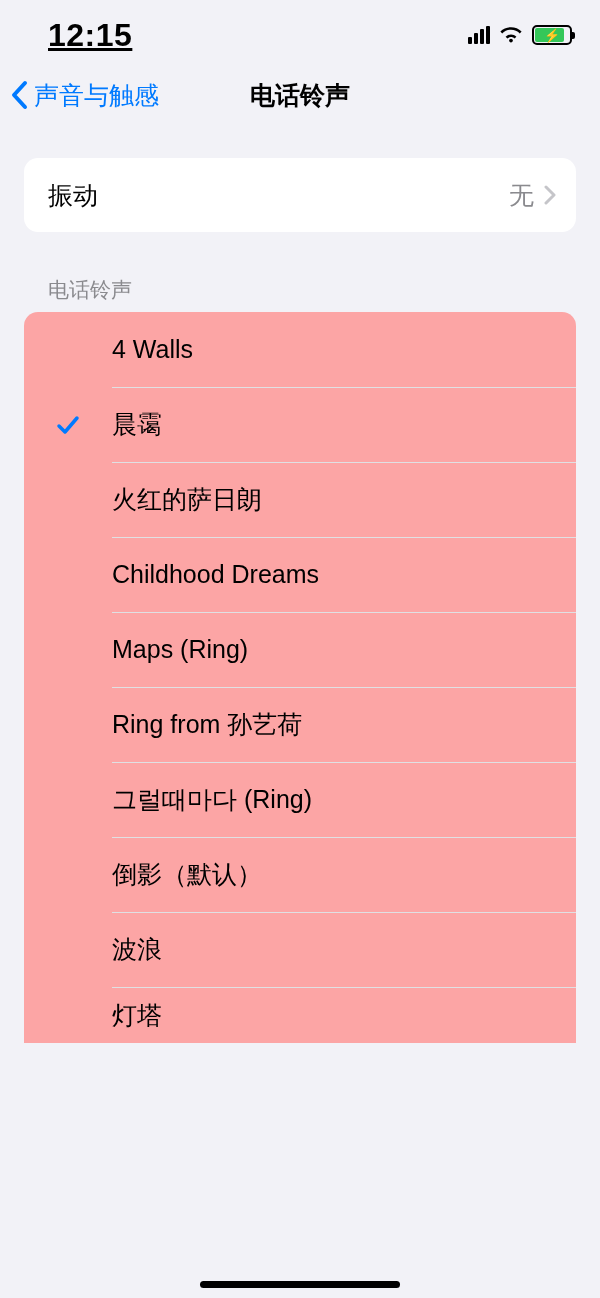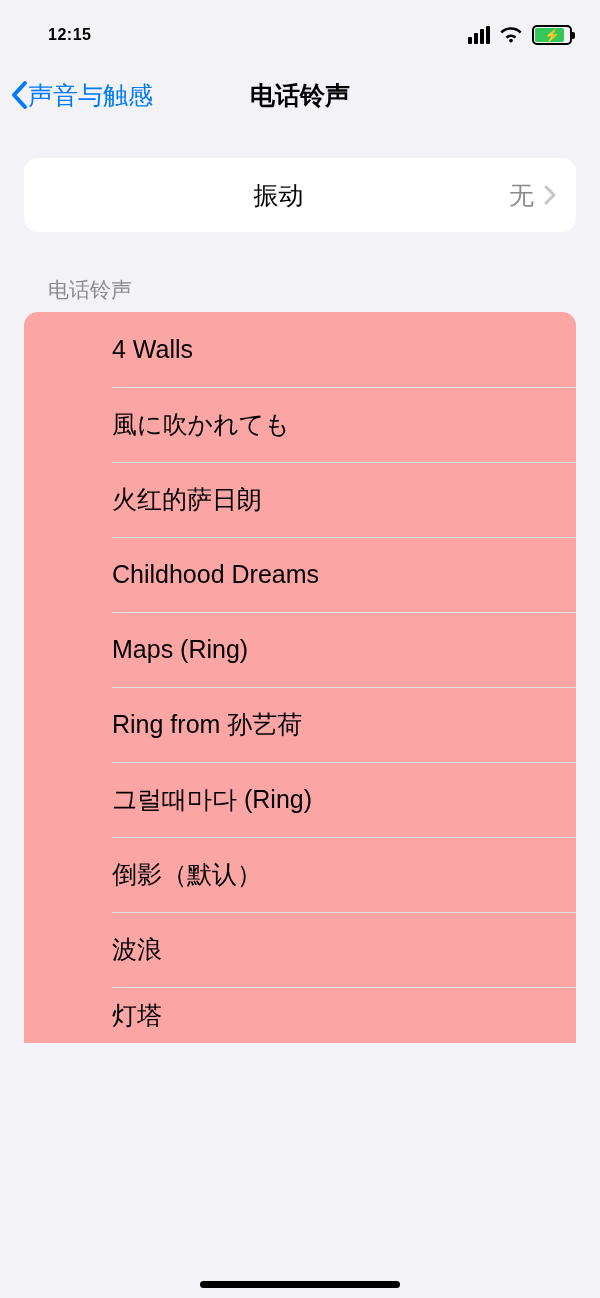--- a/index.html
+++ b/index.html
@@ -18,23 +18,24 @@
     }
     
     .status-bar {
       display: flex;
       justify-content: space-between;
       align-items: center;
       padding: 18px 28px 8px 48px;
       height: 60px;
     }
     .status-time {
-      font-size: 16px;
+      font-size: 32px;
       font-weight: 600;
       letter-spacing: 0.5px;
+      text-decoration: underline;
     }
     .status-icons {
       display: flex;
       align-items: center;
       gap: 8px;
     }
     .cellular-icon {
       display: flex;
       align-items: flex-end;
       gap: 2px;
@@ -89,20 +90,21 @@
     
     .nav-header {
       position: relative;
       height: 70px;
       display: flex;
       align-items: center;
     }
     .back-btn {
       display: flex;
       align-items: center;
+      gap: 6px;
       color: #007aff;
       font-size: 25px;
       padding-left: 10px;
       cursor: pointer;
     }
     .back-chevron svg { display:block; }
     .nav-title {
       position: absolute;
       left: 50%;
       transform: translateX(-50%);
@@ -117,21 +119,20 @@
       overflow: hidden;
     }
     .settings-row {
       display: flex;
       align-items: center;
       min-height: 74px;
       padding: 0 20px 0 24px;
       font-size: 25px;
       cursor: pointer;
       position: relative;
-      text-align: center;
     }
     .settings-row .label {
       flex: 1;
       color: #000;
     }
     .settings-row .value {
       color: #8a8a8e;
       font-size: 25px;
       margin-right: 10px;
     }
@@ -253,25 +254,31 @@
 
 <div class="section-header">电话铃声</div>
 
 <div class="ringtone-group">
 
   <div class="ringtone-row">
     <span class="check-col"></span>
     <span class="ringtone-label">4 Walls</span>
   </div>
 
-
-  <div class="ringtone-row">
-    <span class="check-col"></span>
-    <span class="ringtone-label">風に吹かれても</span>
-  </div>
+  <div class="ringtone-row">
+    <span class="check-col">
+      <span class="check-icon">
+        <svg width="26" height="26" viewBox="0 0 26 26">
+            <path d="M4 14 L10 20 L22 6" stroke="#007aff" stroke-width="3.5" fill="none" stroke-linecap="round" stroke-linejoin="round"></path>
+          </svg>
+      </span>
+    </span>
+    <span class="ringtone-label">晨霭</span>
+  </div>
+
 
   <div class="ringtone-row">
     <span class="check-col"></span>
     <span class="ringtone-label">火红的萨日朗</span>
   </div>
 
 
   <div class="ringtone-row">
     <span class="check-col"></span>
     <span class="ringtone-label">Childhood Dreams</span>

